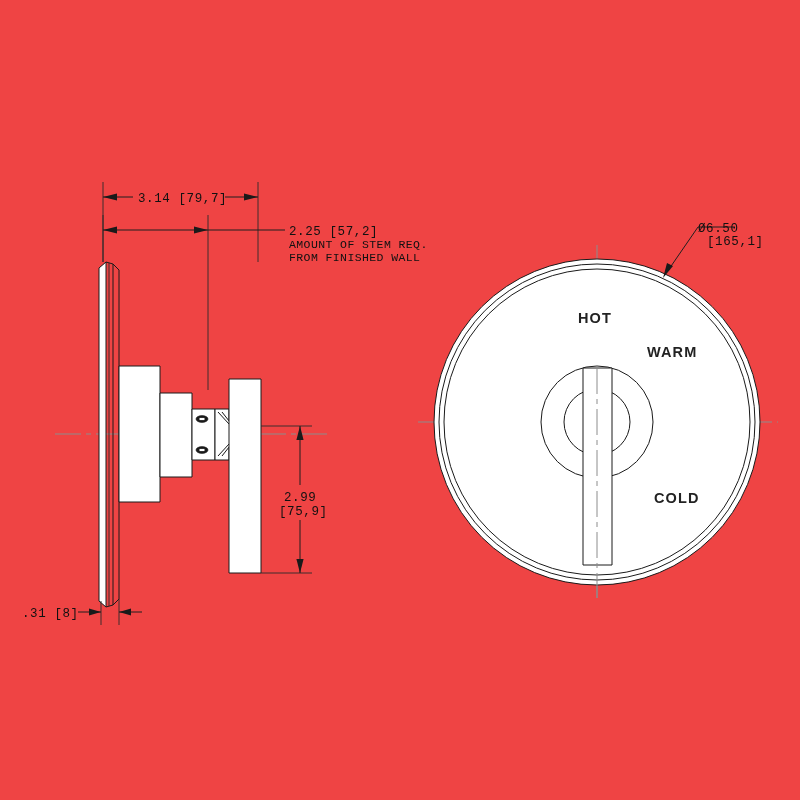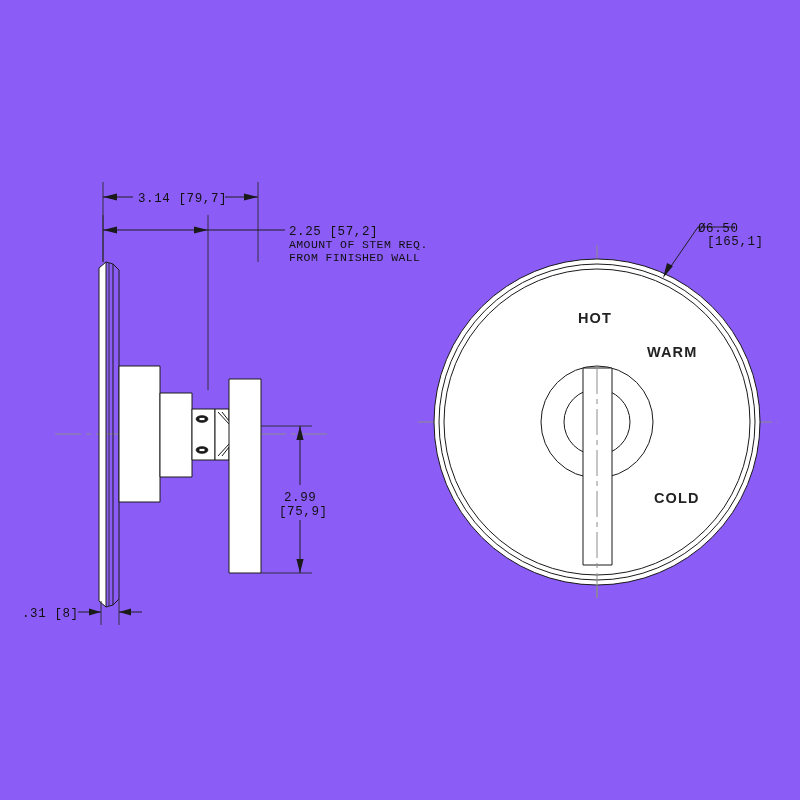--- a/index.html
+++ b/index.html
@@ -10,21 +10,21 @@
   body {
     width: 800px;
     height: 800px;
     font-family: "Liberation Sans", sans-serif;
     overflow: hidden;
   }
   #drawing-root {
     position: relative;
     width: 800px;
     height: 800px;
-    background: #8b5cf6;
+    background: #ef4444;
   }
   svg#tech-drawing {
     display: block;
     width: 800px;
     height: 800px;
   }
   .ln {
     stroke: #1a1a1a;
     stroke-width: 1;
     fill: none;

